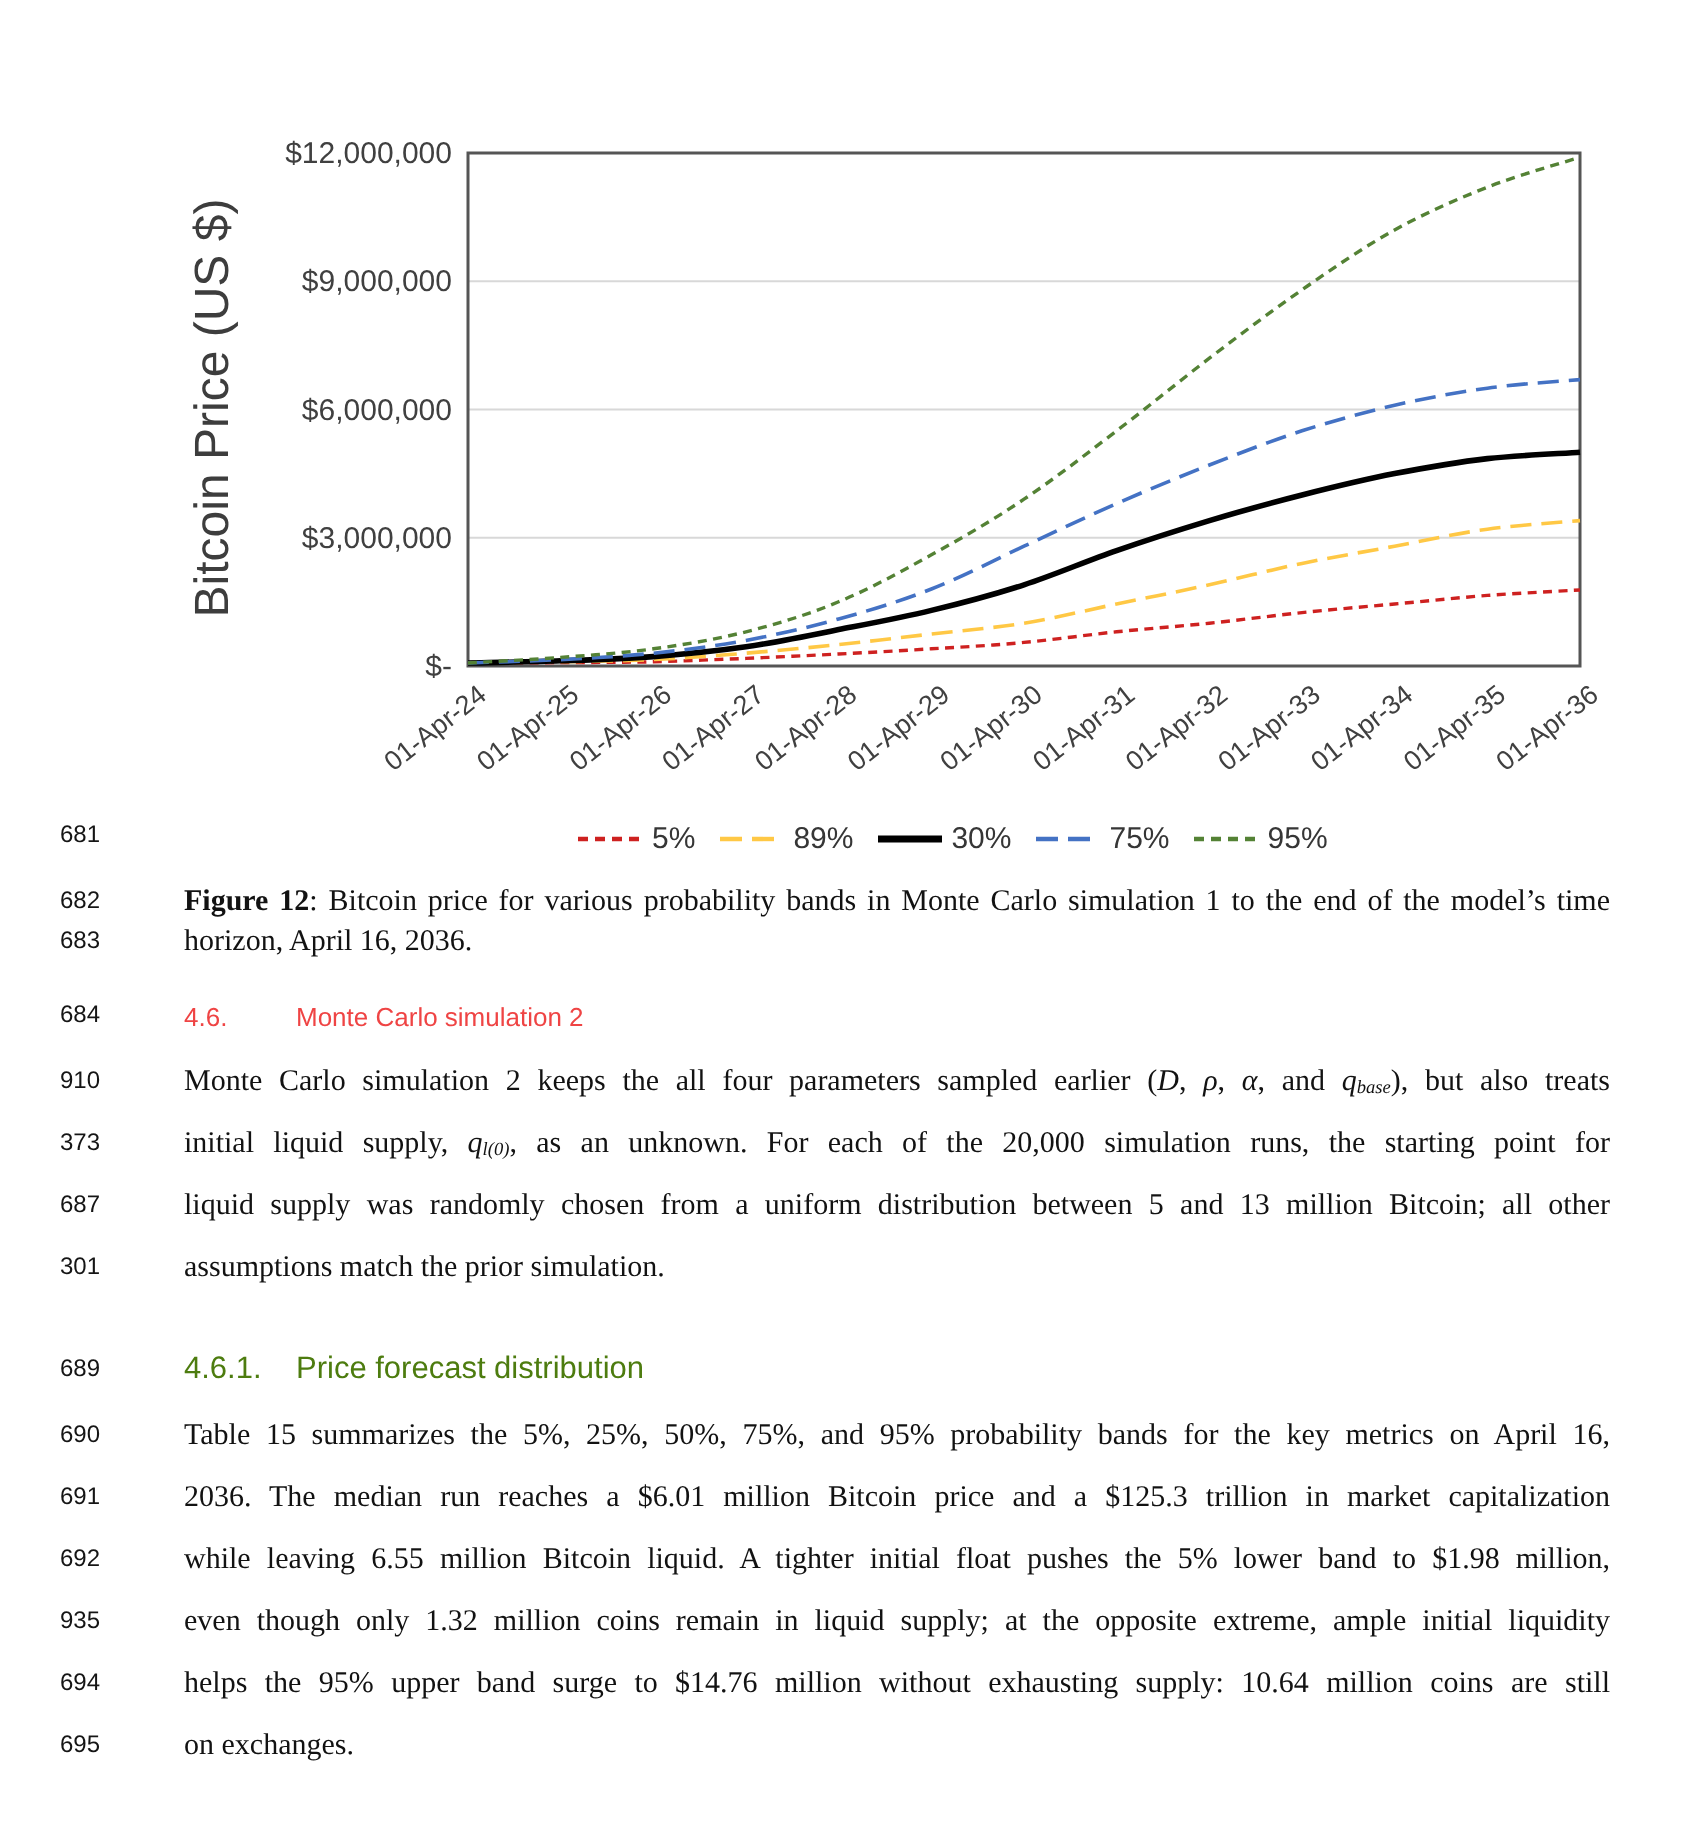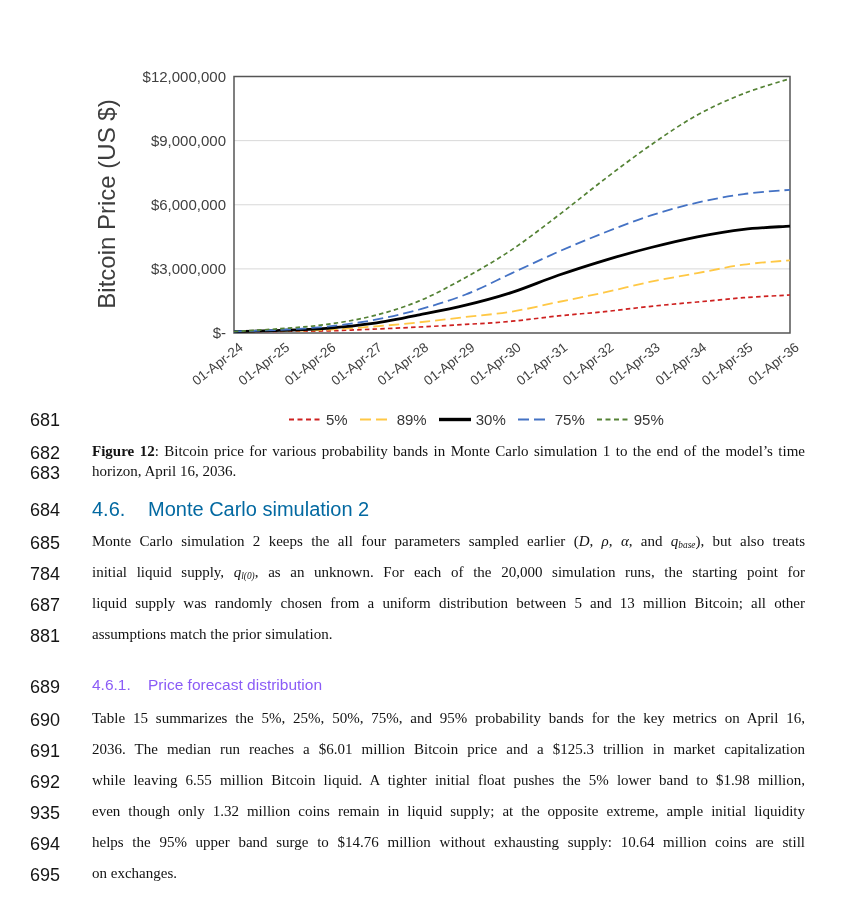--- a/index.html
+++ b/index.html
@@ -10,26 +10,26 @@
   #chart-svg{position:absolute;left:0;top:0;}
   .ytitle{position:absolute;left:-13px;top:190px;width:240px;height:28px;line-height:28px;
           text-align:center;transform:rotate(-90deg);
           font-family:"Liberation Sans",sans-serif;font-size:24px;color:#3d3d3d;}
   .legend{position:absolute;left:288px;top:409px;height:20px;display:flex;align-items:center;gap:11px;
           font-family:"Liberation Sans",sans-serif;font-size:15px;color:#363636;}
   .legend-item{display:flex;align-items:center;gap:4px;}
   
   .row{position:absolute;left:0;width:850px;}
   .num{position:absolute;left:30px;top:2px;font-family:"Liberation Sans",sans-serif;
-       font-size:18px;color:#151515;}
+       font-size:12px;color:#151515;}
   .txt{position:absolute;left:92px;width:713px;display:block;color:#121212;white-space:normal;}
   .caption{font-size:15px;line-height:20px;}
   .body{font-size:15px;line-height:21px;}
-  .heading{font-family:"Liberation Sans",sans-serif;font-size:20px;line-height:22px;color:#0369a1;}
-  .subheading{font-family:"Liberation Sans",sans-serif;font-size:15.5px;line-height:20px;color:#8b5cf6;}
+  .heading{font-family:"Liberation Sans",sans-serif;font-size:13px;line-height:22px;color:#ef4444;}
+  .subheading{font-family:"Liberation Sans",sans-serif;font-size:15.5px;line-height:20px;color:#4d7c0f;}
   .hlabel{display:inline-block;width:56px;}
   .j{text-align:justify;}
   .j::after{content:"";display:inline-block;width:100%;height:0;}
   .b{font-weight:bold;}
   .i{font-style:italic;}
   .isub{font-style:italic;font-size:0.62em;vertical-align:-0.18em;}
 </style>
 </head>
 <body>
 
@@ -108,33 +108,33 @@
       </div>
       <div class="row" style="top: 461px;">
         <span class="num">683</span>
         <span class="txt caption"><span>horizon, April 16, 2036.</span></span>
       </div>
       <div class="row" style="top: 498px;">
         <span class="num">684</span>
         <span class="txt heading"><span class="hlabel">4.6.</span><span>Monte Carlo simulation 2</span></span>
       </div>
       <div class="row" style="top: 531px;">
-        <span class="num">685</span>
+        <span class="num">910</span>
         <span class="txt body j"><span>Monte Carlo simulation 2 keeps the all four parameters sampled earlier (</span><span class="i">D</span><span>, </span><span class="i">ρ</span><span>, </span><span class="i">α</span><span>, and </span><span class="i">q</span><span class="isub">base</span><span>), but also treats</span></span>
       </div>
       <div class="row" style="top: 562px;">
-        <span class="num">784</span>
+        <span class="num">373</span>
         <span class="txt body j"><span>initial liquid supply, </span><span class="i">q</span><span class="isub">l(0)</span><span>, as an unknown. For each of the 20,000 simulation runs, the starting point for</span></span>
       </div>
       <div class="row" style="top: 593px;">
         <span class="num">687</span>
         <span class="txt body j"><span>liquid supply was randomly chosen from a uniform distribution between 5 and 13 million Bitcoin; all other</span></span>
       </div>
       <div class="row" style="top: 624px;">
-        <span class="num">881</span>
+        <span class="num">301</span>
         <span class="txt body"><span>assumptions match the prior simulation.</span></span>
       </div>
       <div class="row" style="top: 675px;">
         <span class="num">689</span>
         <span class="txt subheading"><span class="hlabel">4.6.1.</span><span>Price forecast distribution</span></span>
       </div>
       <div class="row" style="top: 708px;">
         <span class="num">690</span>
         <span class="txt body j"><span>Table 15 summarizes the 5%, 25%, 50%, 75%, and 95% probability bands for the key metrics on April 16,</span></span>
       </div>

